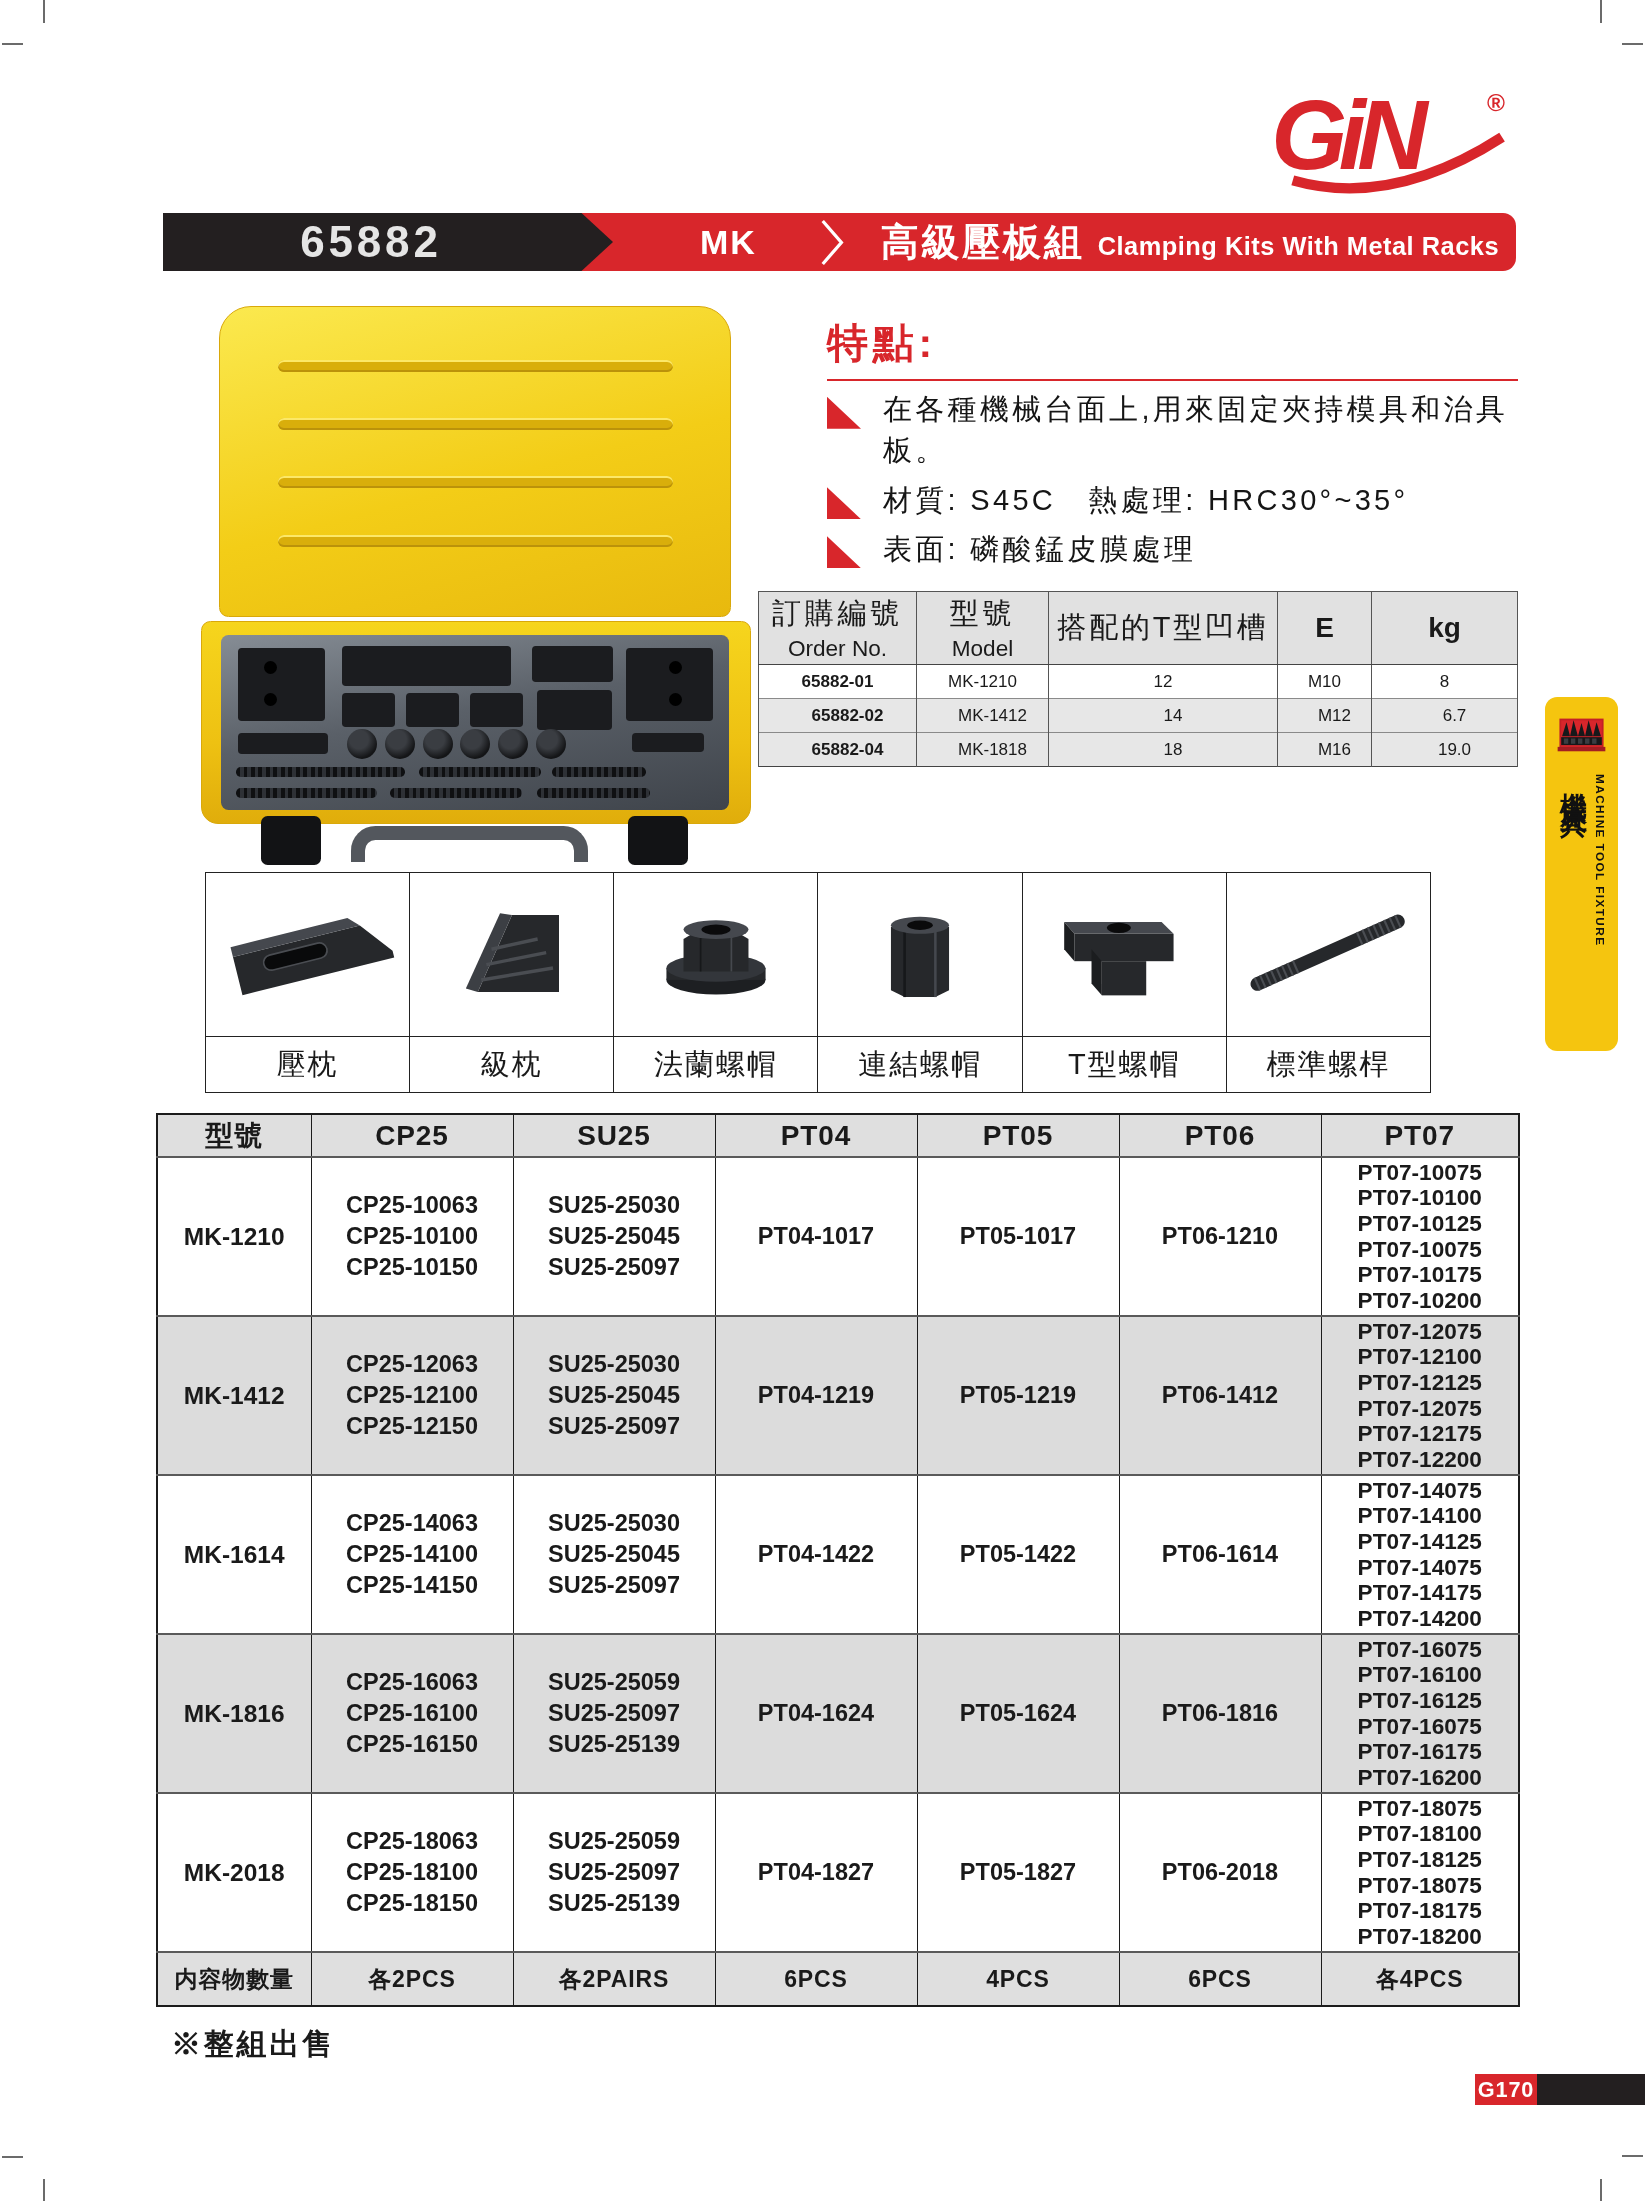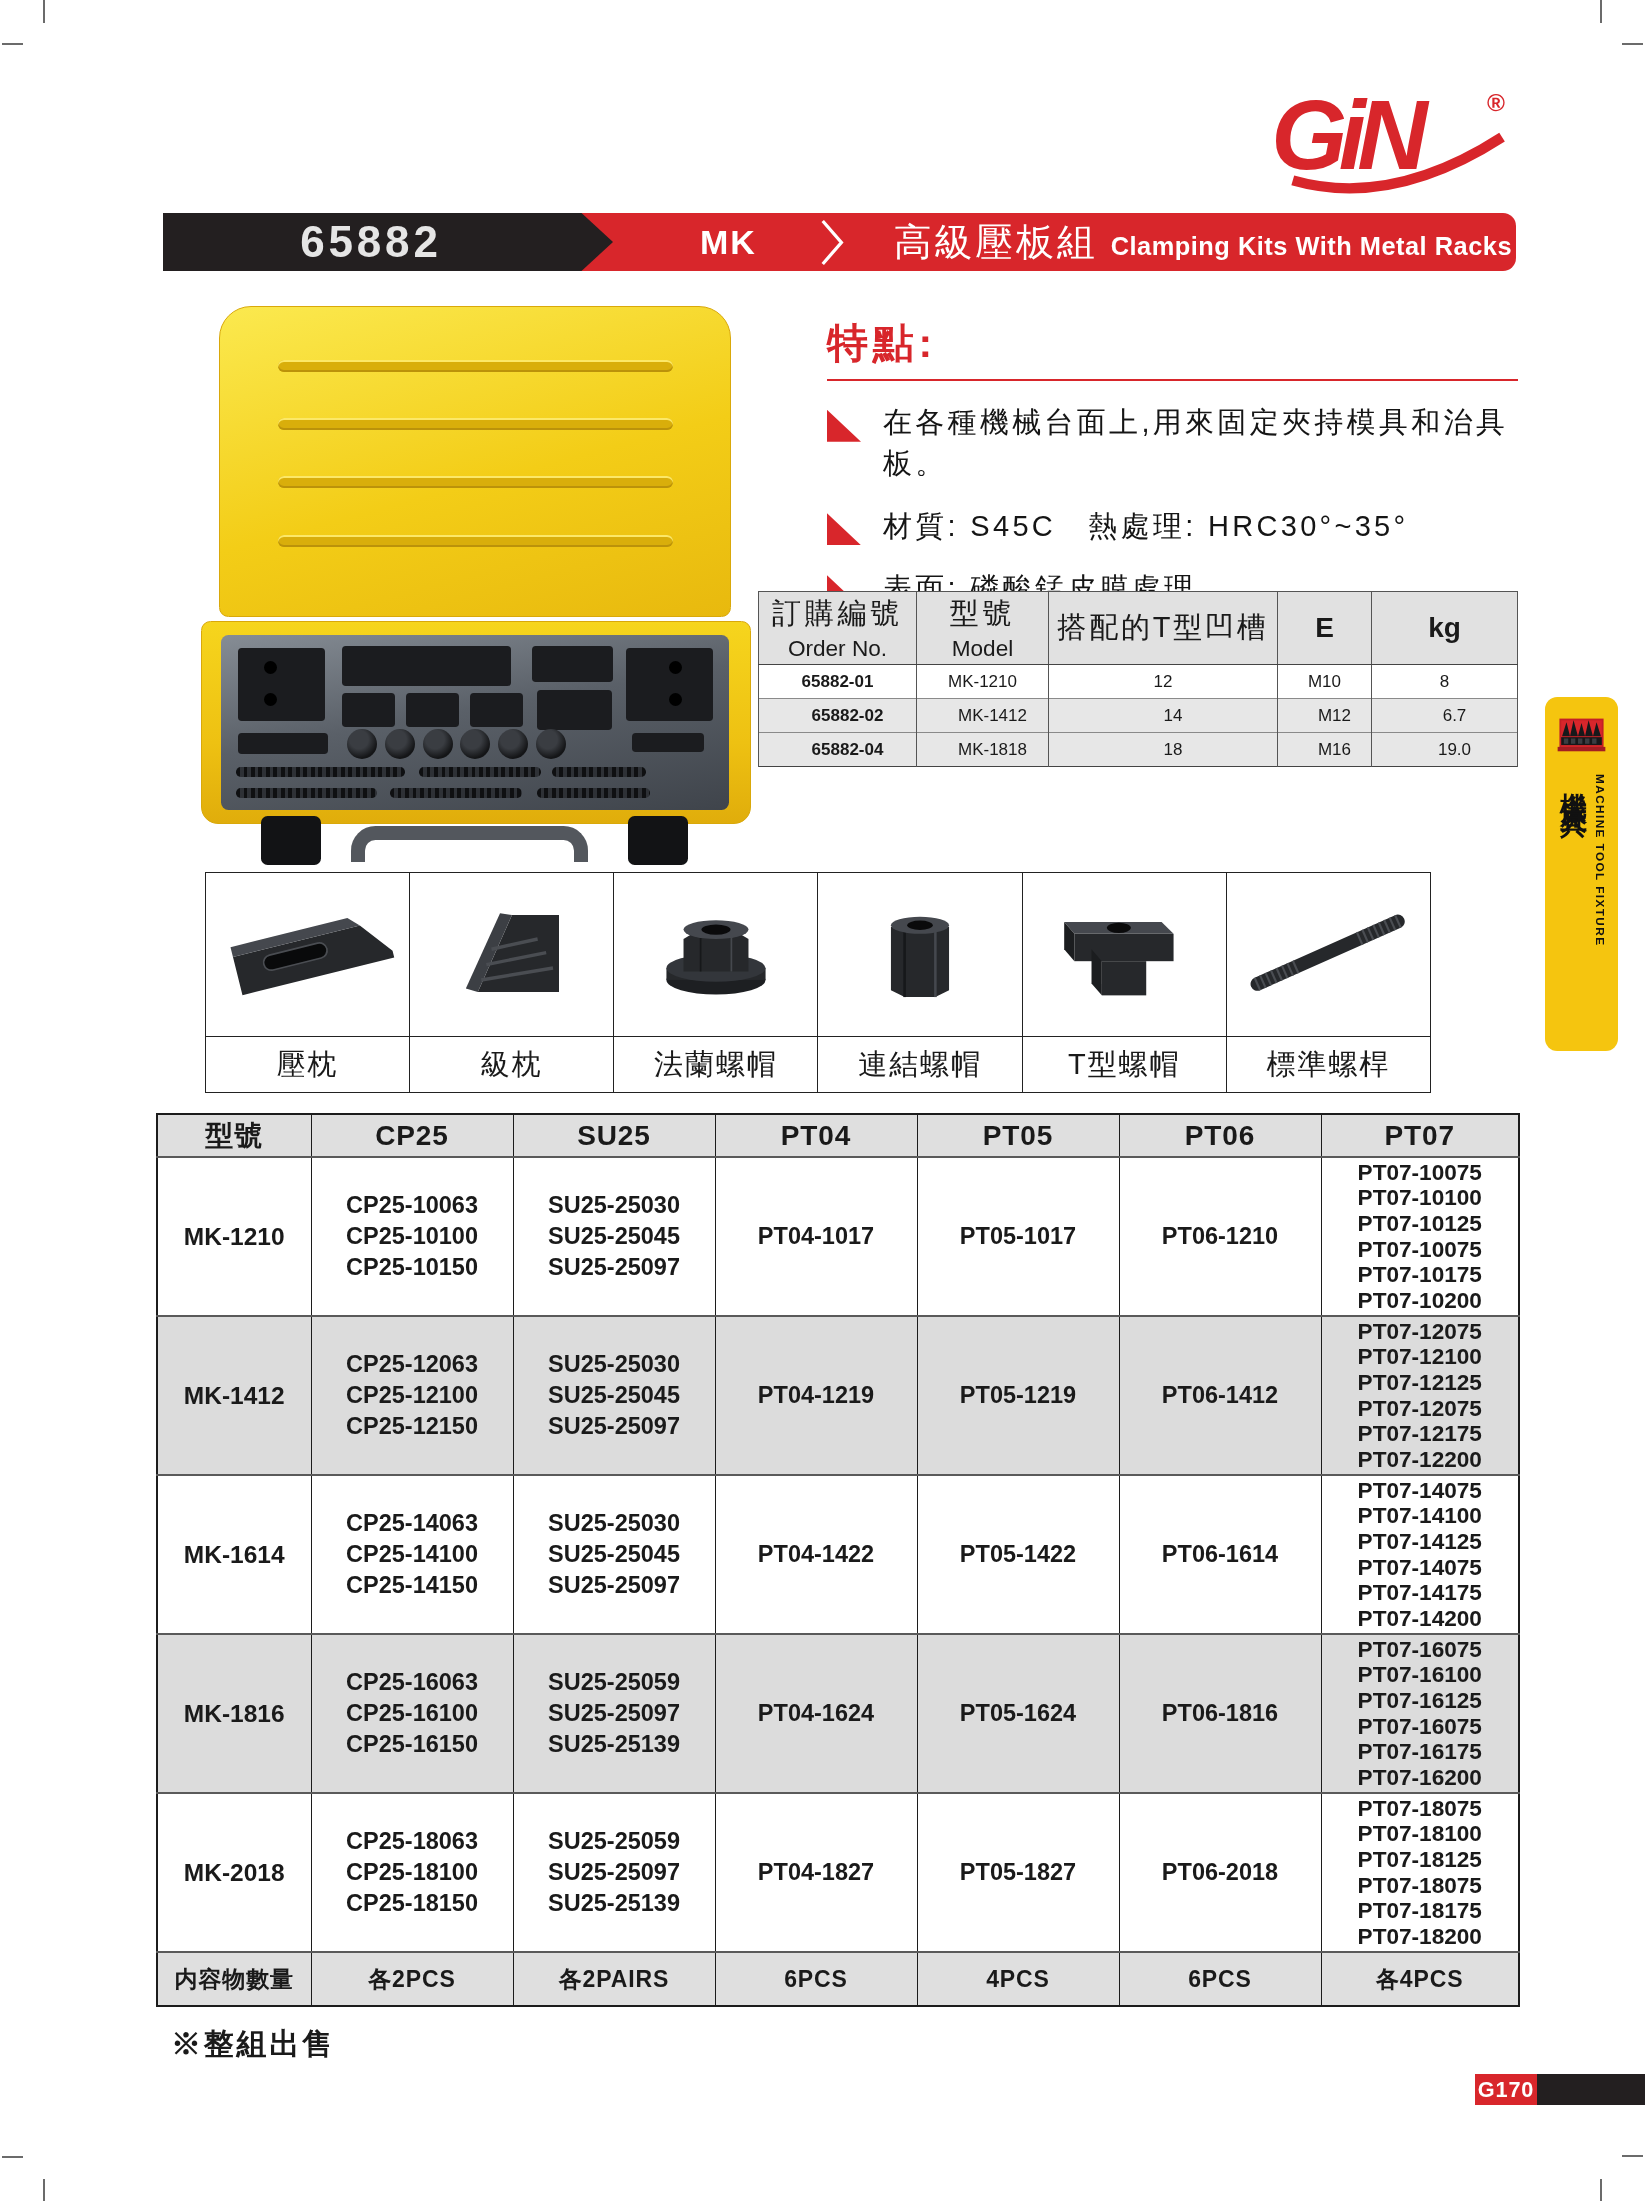--- a/index.html
+++ b/index.html
@@ -15,21 +15,21 @@
 
   
   .banner { position:absolute; left:163px; top:213px; width:1353px; height:58px;
     background:#d8262b; border-radius:0 13px 13px 0; display:flex; align-items:center; }
   .code-chip { width:450px; height:58px; background:#231f20; color:#e5e5e5;
     clip-path:polygon(0 0, 93% 0, 100% 50%, 93% 100%, 0 100%);
     display:flex; align-items:center; justify-content:center;
     font-size:44px; font-weight:bold; letter-spacing:3.8px; padding-right:34px; }
   .series { color:#fff; font-size:34px; font-weight:bold; margin-left:87px; letter-spacing:1.9px; }
   .banner-chevron { margin-left:62px; }
-  .title-zh { color:#fff; font-size:38px; font-weight:normal; letter-spacing:2.8px; margin-left:47px; }
+  .title-zh { color:#fff; font-size:38px; font-weight:bold; letter-spacing:2.8px; margin-left:34px; }
   .title-en { color:#fff; font-size:25.4px; font-weight:bold; margin-left:13px; margin-top:9.4px; letter-spacing:0.5px; }
 
   
   .photo { position:absolute; left:193px; top:306px; width:565px; height:556px; }
   .lid { position:absolute; left:26px; top:0; width:512px; height:311px;
     background:linear-gradient(165deg,#fbe94f 0%,#f3cd17 55%,#e8b90e 100%);
     border-radius:32px 32px 9.4px 9.4px; border:1.9px solid #d9a80a; }
   .groove { position:absolute; left:58px; width:395px; height:12.2px; border-radius:6.6px;
     background:#d9ae0b; box-shadow:0 1.9px 0 #fce868 inset, 0 -1.9px 0 #bb920a inset; }
   .base { position:absolute; left:7.5px; top:315px; width:550px; height:203px;
@@ -44,21 +44,21 @@
     background:repeating-linear-gradient(90deg,#0f1012 0 3.8px,#2e3136 3.8px 7.5px); }
   .hole { position:absolute; width:13px; height:13px; border-radius:50%; background:#000; }
   .handle { position:absolute; left:158px; top:520px; width:237px; height:36px;
     border:14px solid #53575d; border-bottom:none; border-radius:24.5px 24.5px 0 0; }
   .latch { position:absolute; width:60px; height:49px; background:#121315; border-radius:6.6px; }
 
   
   .features { position:absolute; left:827px; top:316px; width:691px; }
   .features h2 { color:#d8262b; font-size:41px; font-weight:bold; letter-spacing:4.7px; }
   .features .rule { margin-top:7.5px; height:2.8px; background:#d8262b; width:100%; }
-  .feat-item { position:relative; padding-left:56px; margin-top:21px;
+  .feat-item { position:relative; padding-left:56px; margin-top:8px;
     font-size:29px; letter-spacing:3.3px; line-height:1.42; font-weight:500; color:#151515; }
   .tri { position:absolute; left:0; top:7.5px; width:34px; height:32px; background:#d8262b;
     clip-path:polygon(0 0, 100% 100%, 0 100%); }
 
   
   table { border-collapse:collapse; }
   .spec { position:absolute; left:758px; top:591px; width:759px; table-layout:fixed;
     border:1.9px solid #444; }
   .spec th { background:#e1e1e1; border:0.9px solid #555; border-bottom:1.9px solid #444;
     height:73px; vertical-align:middle; text-align:center; font-weight:normal; }

